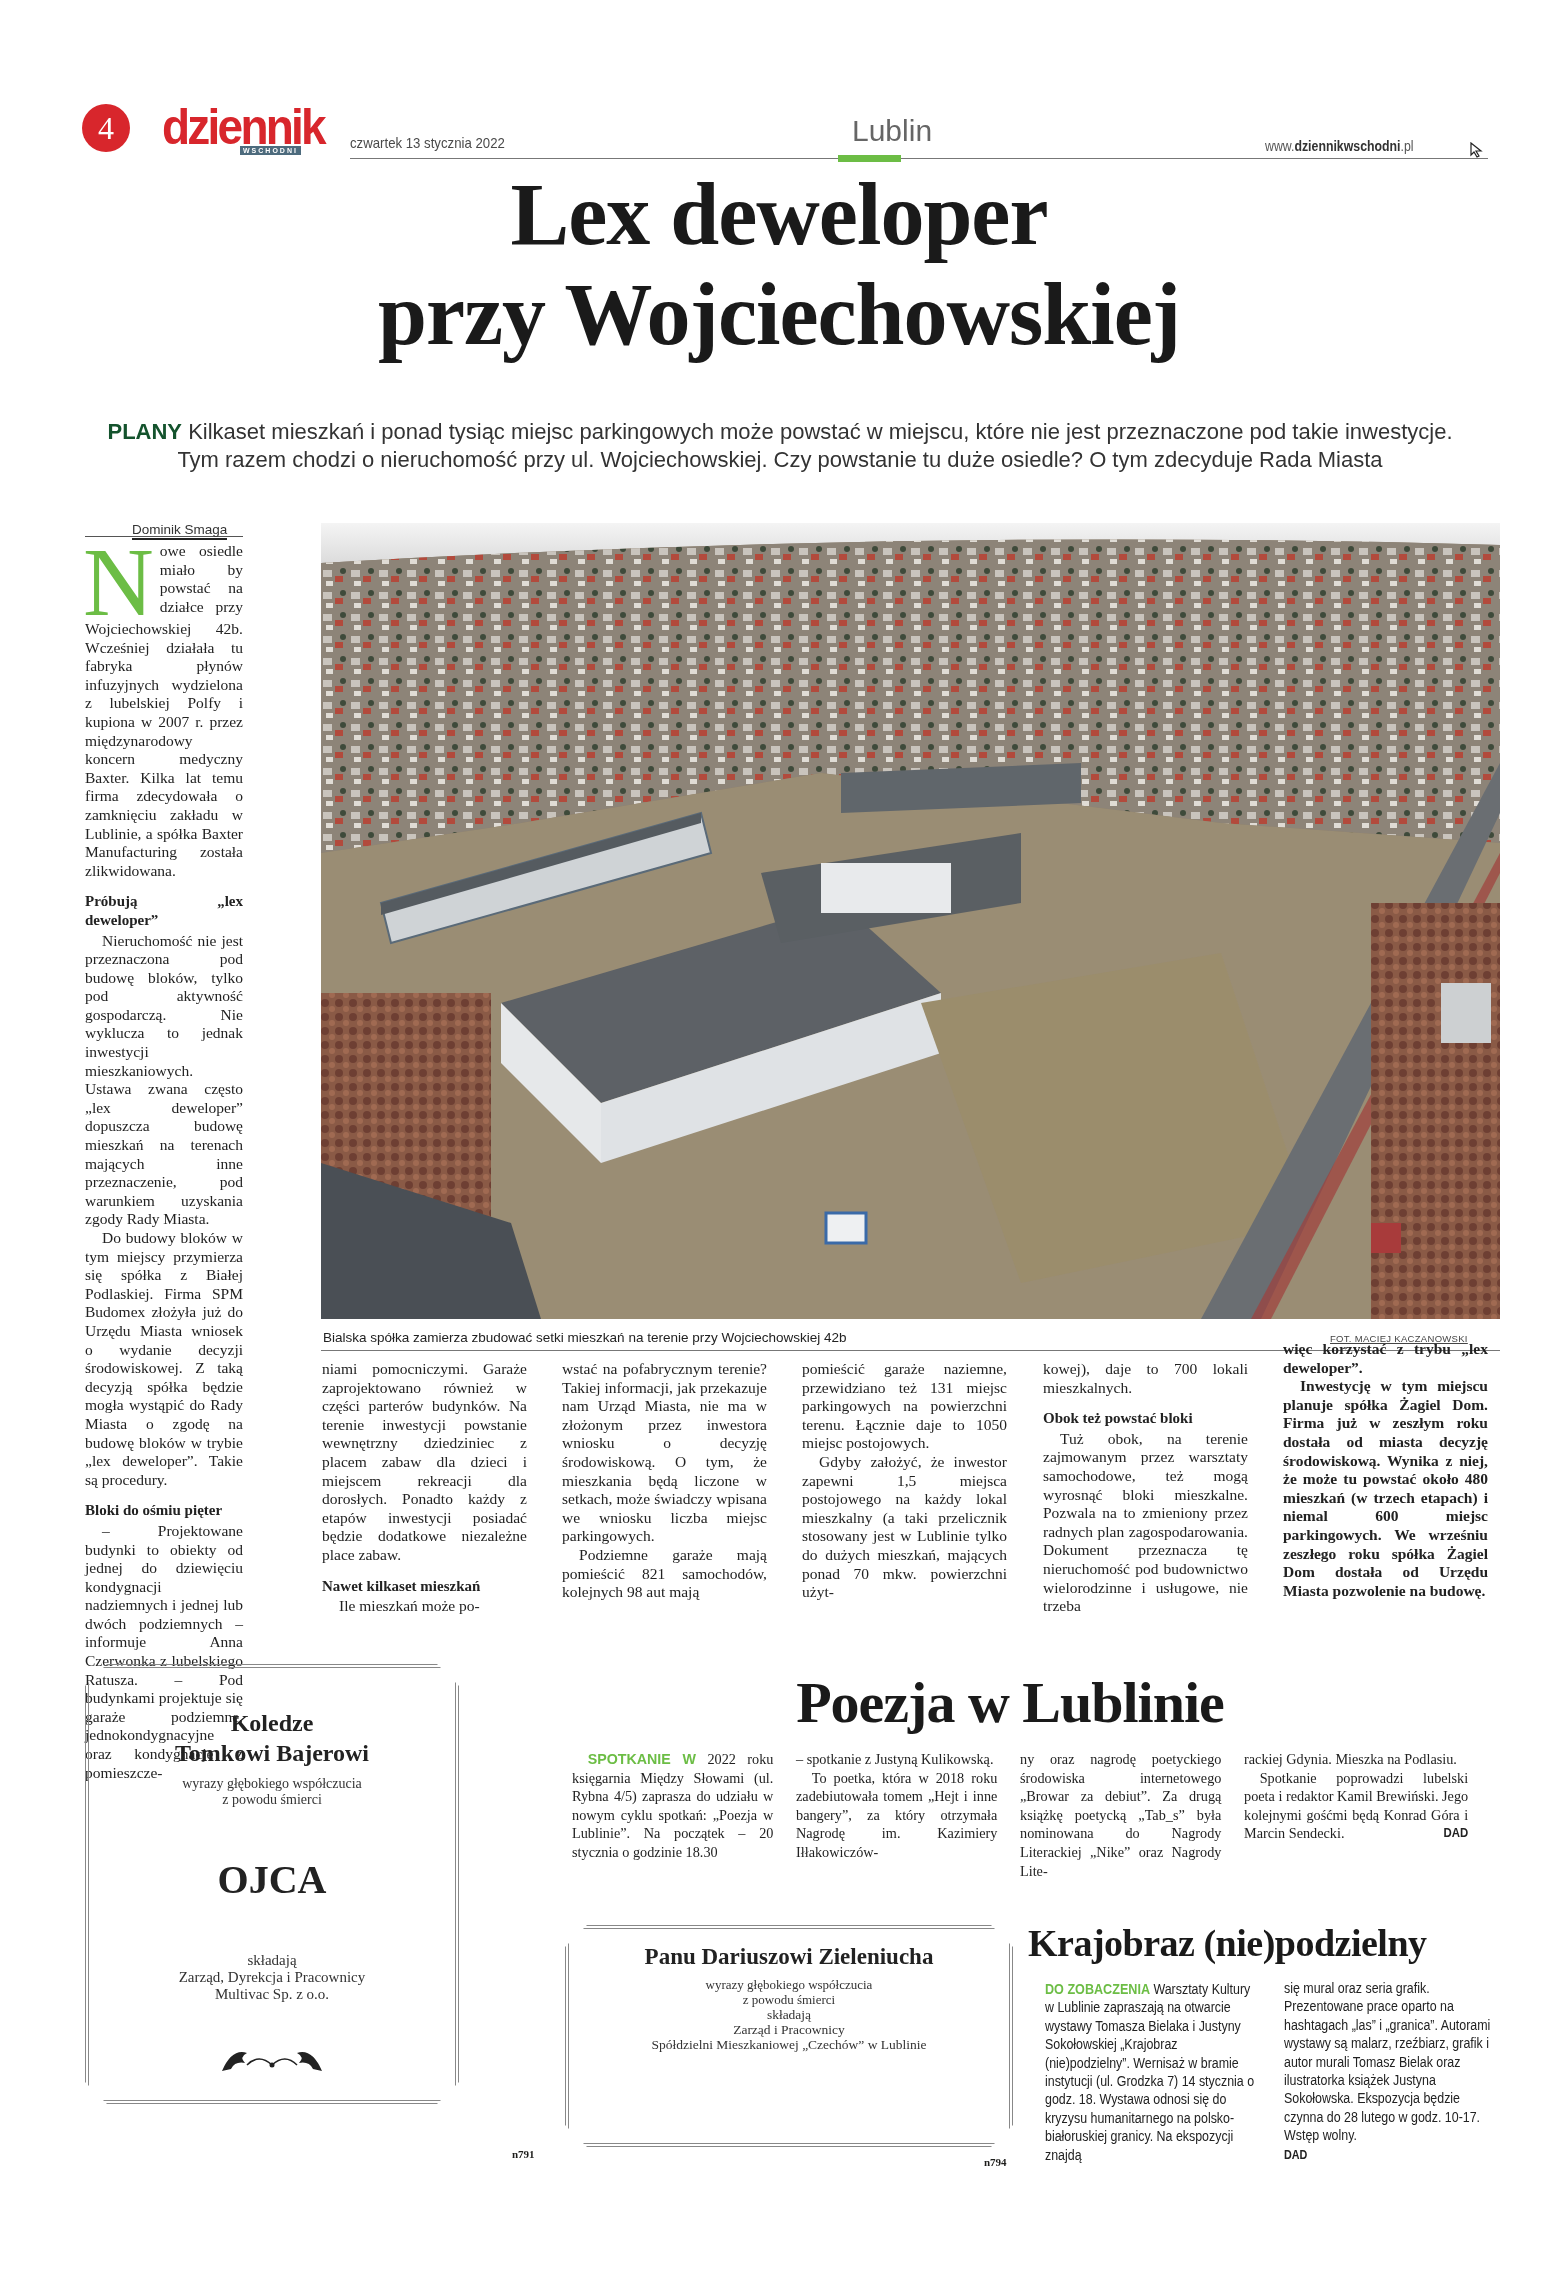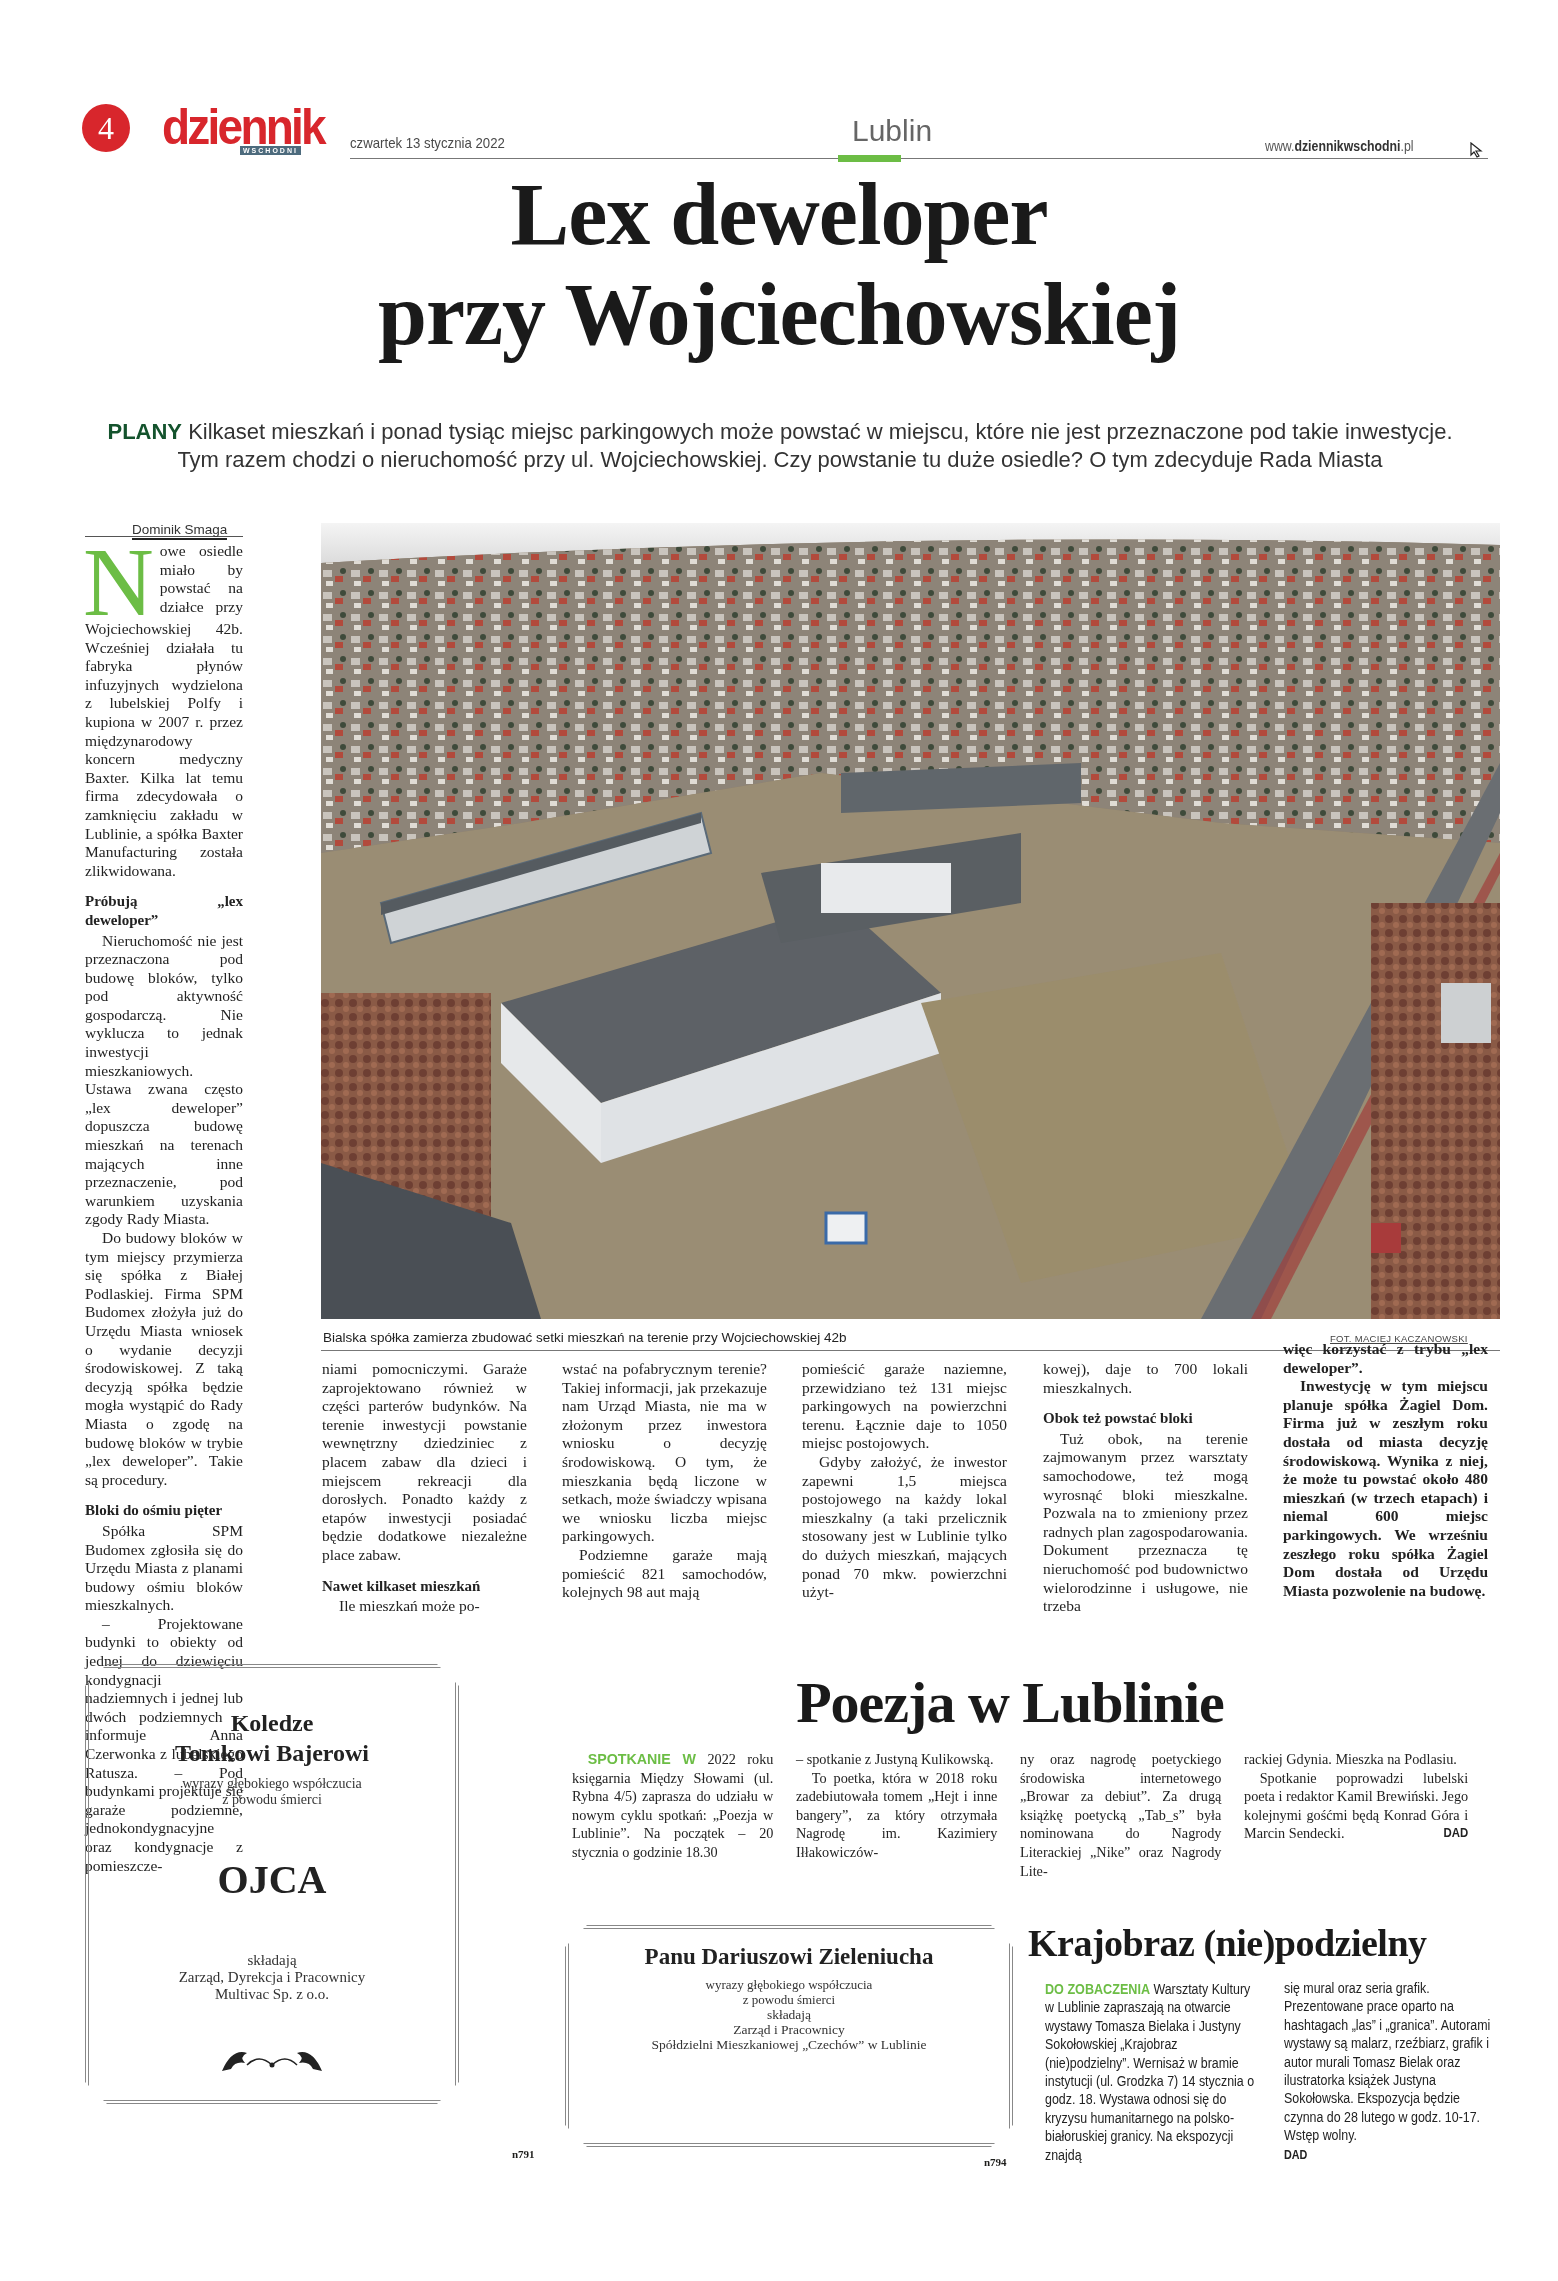--- a/index.html
+++ b/index.html
@@ -87,21 +87,20 @@
 <div class="abs byline-rule"></div>
 <div class="abs byline">Dominik Smaga</div>
 
 <div class="abs col" style="left:85px; top:542px; width:158px;">
   <span class="dropcap">N</span>
   <p class="noindent">owe osiedle miało by powstać na działce przy Wojciechowskiej 42b. Wcześniej działała tu fabryka płynów infuzyjnych wydzielona z lubelskiej Polfy i kupiona w 2007 r. przez międzynarodowy koncern medyczny Baxter. Kilka lat temu firma zdecydowała o zamknięciu zakładu w Lublinie, a spółka Baxter Manufacturing została zlikwidowana.</p>
   <h4>Próbują „lex deweloper”</h4>
   <p>Nieruchomość nie jest przeznaczona pod budowę bloków, tylko pod aktywność gospodarczą. Nie wyklucza to jednak inwestycji mieszkaniowych. Ustawa zwana często „lex deweloper” dopuszcza budowę mieszkań na terenach mających inne przeznaczenie, pod warunkiem uzyskania zgody Rady Miasta.</p>
   <p>Do budowy bloków w tym miejscy przymierza się spółka z Białej Podlaskiej. Firma SPM Budomex złożyła już do Urzędu Miasta wniosek o wydanie decyzji środowiskowej. Z taką decyzją spółka będzie mogła wystąpić do Rady Miasta o zgodę na budowę bloków w trybie „lex deweloper”. Takie są procedury.</p>
   <h4>Bloki do ośmiu pięter</h4>
-  <p>Spółka SPM Budomex zgłosiła się do Urzędu Miasta z planami budowy ośmiu bloków mieszkalnych.</p>
   <p>– Projektowane budynki to obiekty od jednej do dziewięciu kondygnacji nadziemnych i jednej lub dwóch podziemnych – informuje Anna Czerwonka z lubelskiego Ratusza. – Pod budynkami projektuje się garaże podziemne, jednokondygnacyjne oraz kondygnacje z pomieszcze-</p>
 </div>
 
 <div class="abs photo" title="Aerial photo of former Baxter factory site at Wojciechowska street, Lublin">
   <svg width="1179" height="796" viewBox="0 0 1179 796" preserveAspectRatio="none">
     <defs>
       <linearGradient id="sky" x1="0" y1="0" x2="0" y2="1">
         <stop offset="0" stop-color="#f4f4f4"></stop>
           <stop offset="1" stop-color="#dcdcdc"></stop>
       </linearGradient>

